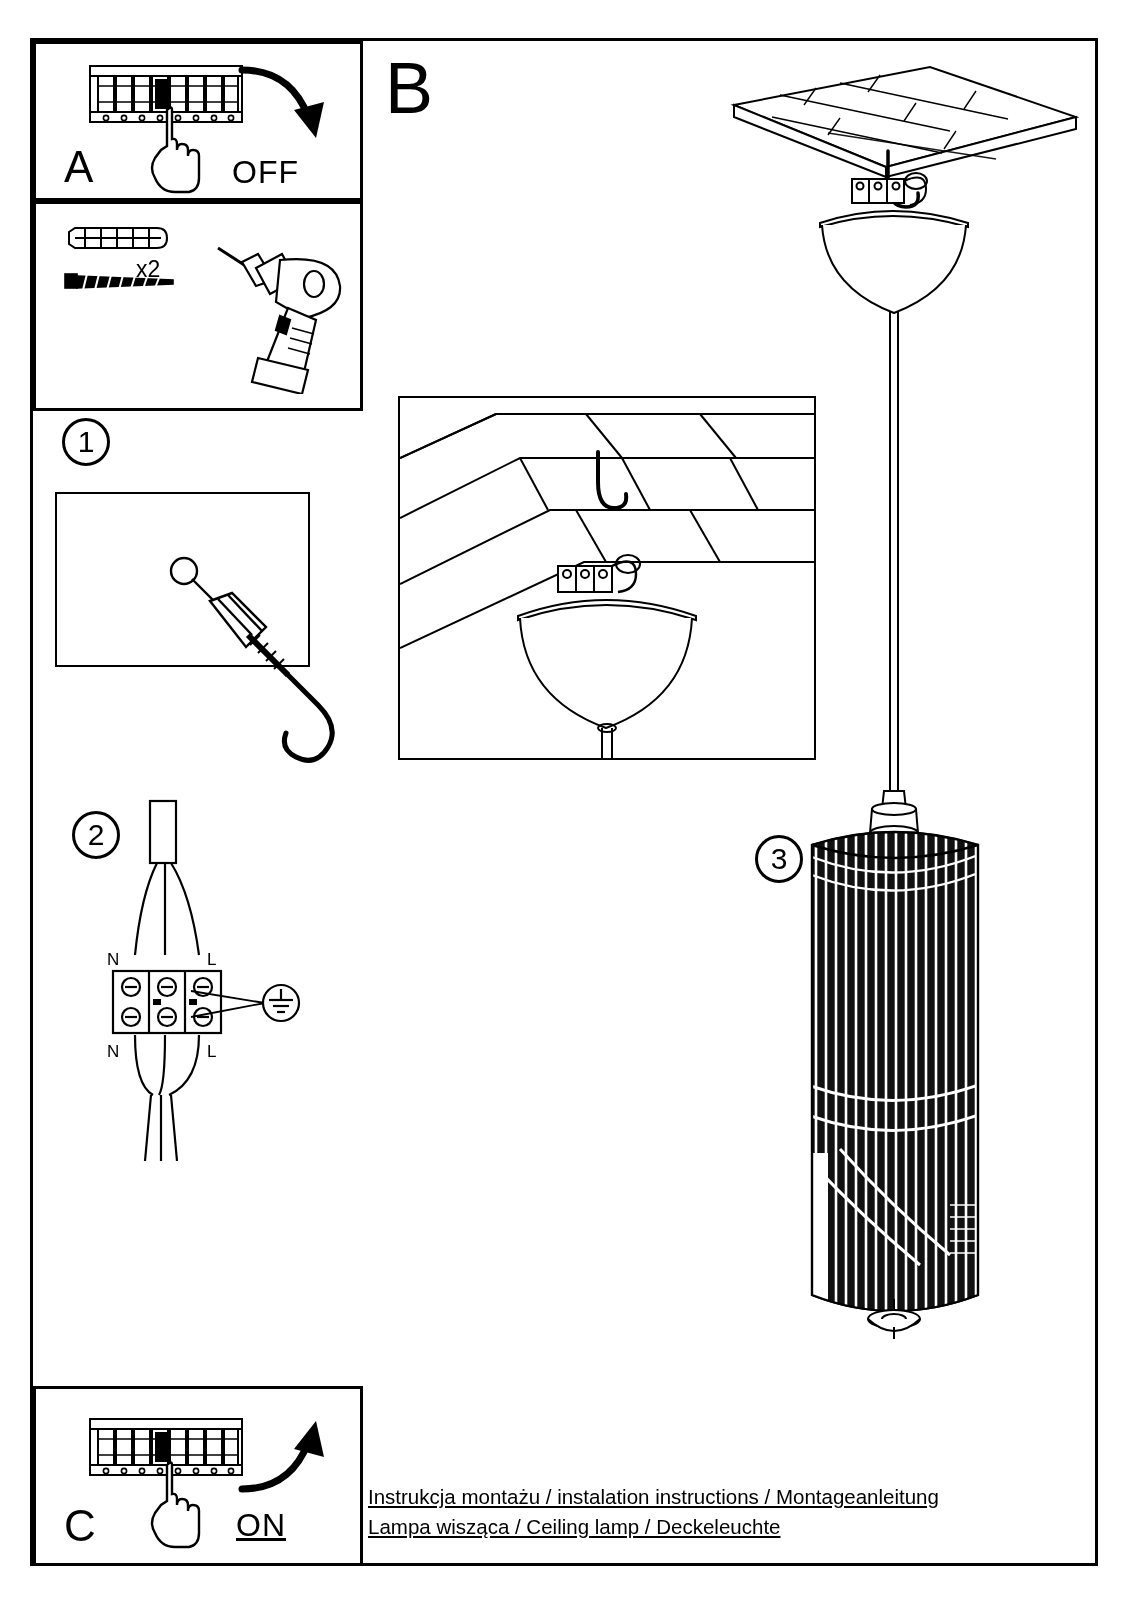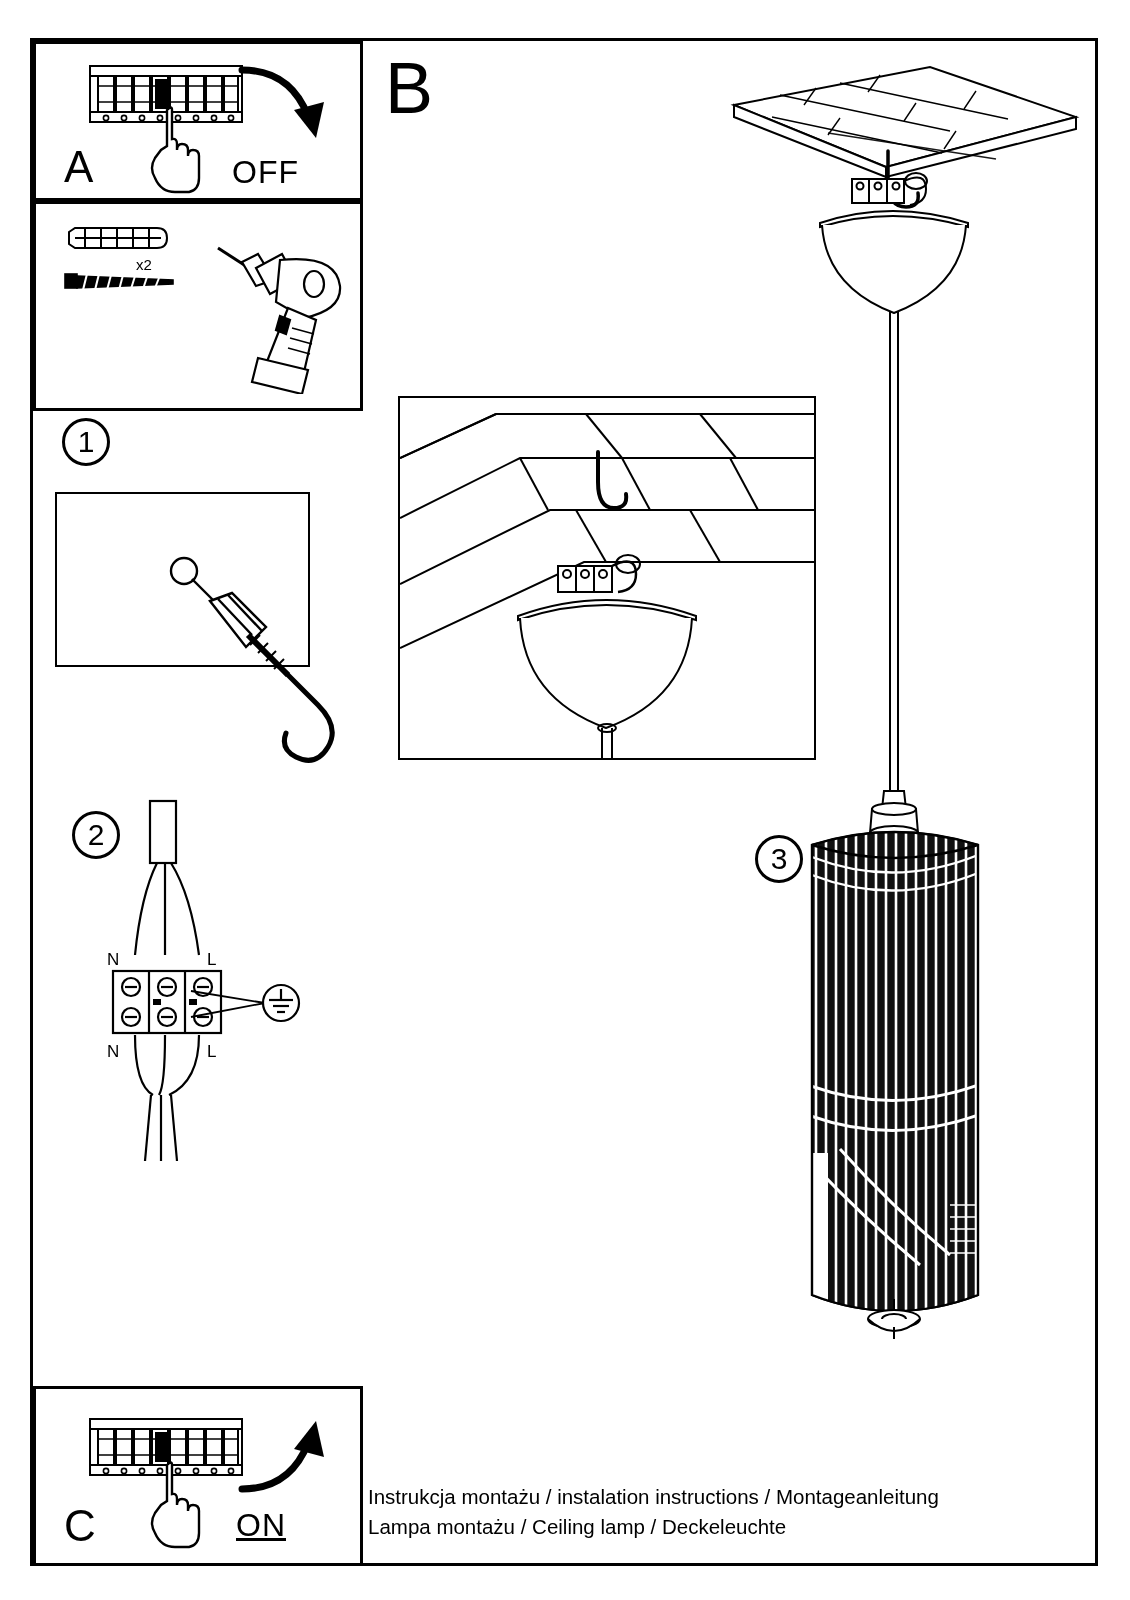--- a/index.html
+++ b/index.html
@@ -120,21 +120,21 @@
 
   
   .caption {
     position: absolute;
     left: 368px;
     top: 1482px;
     width: 700px;
     font-size: 20.5px;
     line-height: 30px;
   }
-  .caption div { white-space: nowrap; }
+  .caption div { white-space: nowrap; text-decoration: underline; }
 </style>
 </head>
 <body>
 
 <div class="page">
 
   <div class="frame"></div>
 
   <div class="panel" id="panel-a">
     <div class="panel-letter" id="letter-a">A</div>
@@ -196,21 +196,21 @@
           <path d="M8 14 L14 10 L96 10 Q106 10 106 20 Q106 30 96 30 L14 30 L8 26 Z"></path>
           <line x1="24" y1="10" x2="24" y2="30"></line>
           <line x1="40" y1="10" x2="40" y2="30"></line>
           <line x1="56" y1="10" x2="56" y2="30"></line>
           <line x1="72" y1="10" x2="72" y2="30"></line>
           <line x1="88" y1="10" x2="88" y2="30"></line>
           <line x1="14" y1="20" x2="100" y2="20"></line>
         </g>
       </svg>
     </div>
-    <div class="d" style="left:100px; top:52px; font-size:15px;">x2</div>
+    <div class="d" style="left:100px; top:52px; font-size:23px;">x2</div>
     <div class="d" style="left:25px; top:62px;">
       <svg width="120" height="32" viewBox="0 0 120 32">
         <g fill="#000" stroke="#000" stroke-width="1.6">
           <rect x="4" y="8" width="12" height="14"></rect>
           <path d="M16 10 L112 14 L112 18 L16 22 Z"></path>
           <g stroke="#fff" stroke-width="2">
             <line x1="26" y1="8" x2="22" y2="24"></line>
             <line x1="38" y1="8" x2="34" y2="24"></line>
             <line x1="50" y1="9" x2="46" y2="24"></line>
             <line x1="62" y1="9" x2="58" y2="24"></line>
@@ -528,16 +528,16 @@
         <ellipse cx="174" cy="1264" rx="26" ry="9" fill="#fff"></ellipse>
         <ellipse cx="174" cy="1264" rx="12" ry="5" fill="#fff"></ellipse>
         <path d="M148 1264 Q174 1288 200 1264" fill="#fff"></path>
         <line x1="174" y1="1272" x2="174" y2="1284"></line>
       </g>
     </svg>
   </div>
 
   <div class="caption">
     <div>Instrukcja montażu / instalation instructions / Montageanleitung</div>
-    <div>Lampa montażu / Ceiling lamp / Deckeleuchte</div>
+    <div>Lampa wisząca / Ceiling lamp / Deckeleuchte</div>
   </div>
 
 </div>
 
 </body></html>

